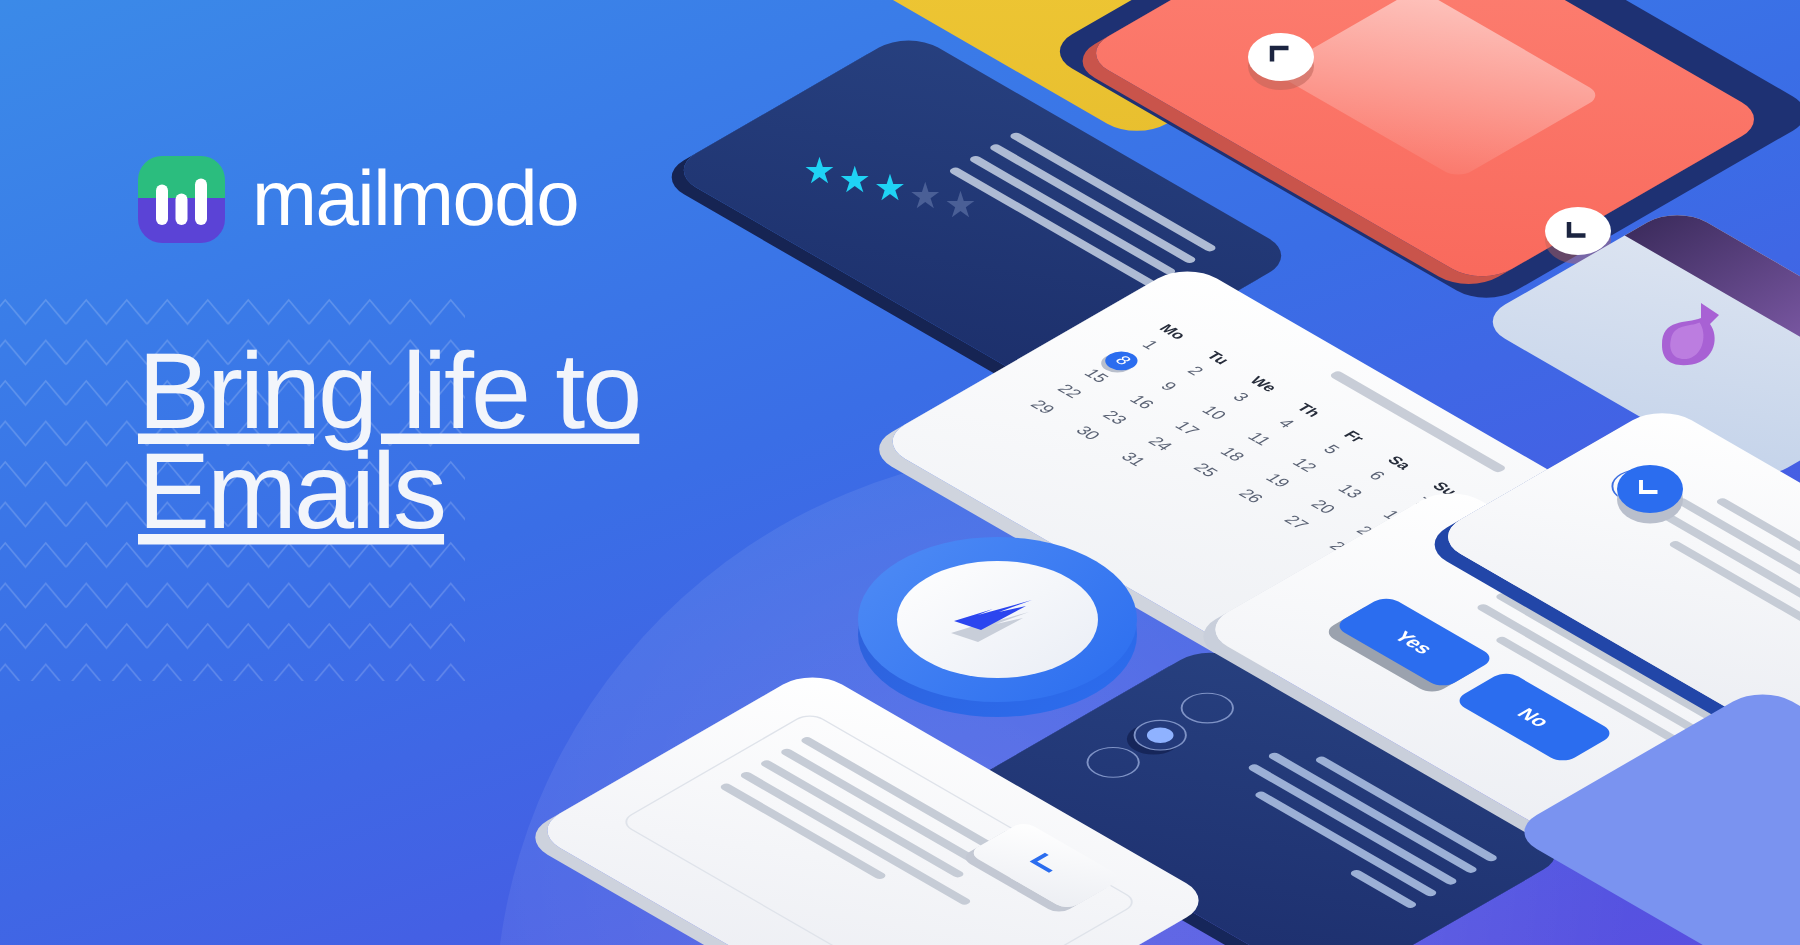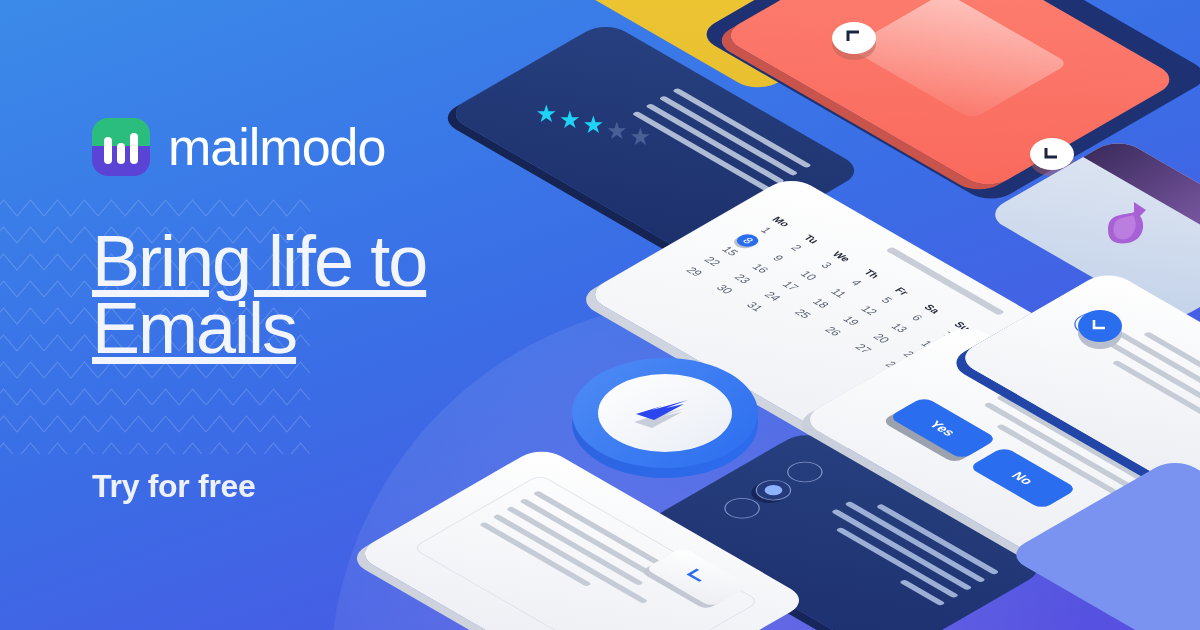--- a/index.html
+++ b/index.html
@@ -17,21 +17,21 @@
   }
 
   
   .glow{
     position:absolute;left:330px;top:300px;width:760px;height:760px;border-radius:50%;
     background:radial-gradient(circle at 40% 35%, rgba(255,255,255,.13) 0%, rgba(255,255,255,.07) 42%, rgba(255,255,255,0) 68%);
     pointer-events:none;
   }
 
   
-  .logo-row{position:absolute;left:92px;top:118px;display:flex;align-items:center;gap:18px;justify-content:space-between;}
+  .logo-row{position:absolute;left:92px;top:104px;display:flex;align-items:center;gap:18px;justify-content:space-between;}
   .logo-mark{
     width:58px;height:58px;border-radius:16px;overflow:hidden;position:relative;
     background:linear-gradient(#2bbd7e 0%,#2bbd7e 48%,#5b43d6 48%,#5b43d6 100%);
     flex:none;
   }
   .logo-mark span{
     position:absolute;bottom:12px;width:8px;border-radius:4px;background:#fff;
   }
   .logo-mark span.b1{left:12px;height:27px;}
   .logo-mark span.b2{left:25px;height:21px;}
@@ -276,15 +276,14 @@
     <div class="logo-mark">
       <span class="b1"></span>
         <span class="b2"></span>
         <span class="b3"></span>
     </div>
     <div class="logo-word">mailmodo</div>
   </div>
 
   <div class="headline">Bring life to
 Emails</div>
-  <div class="cta">Try for free</div>
 
 </div>
 
 </body></html>

